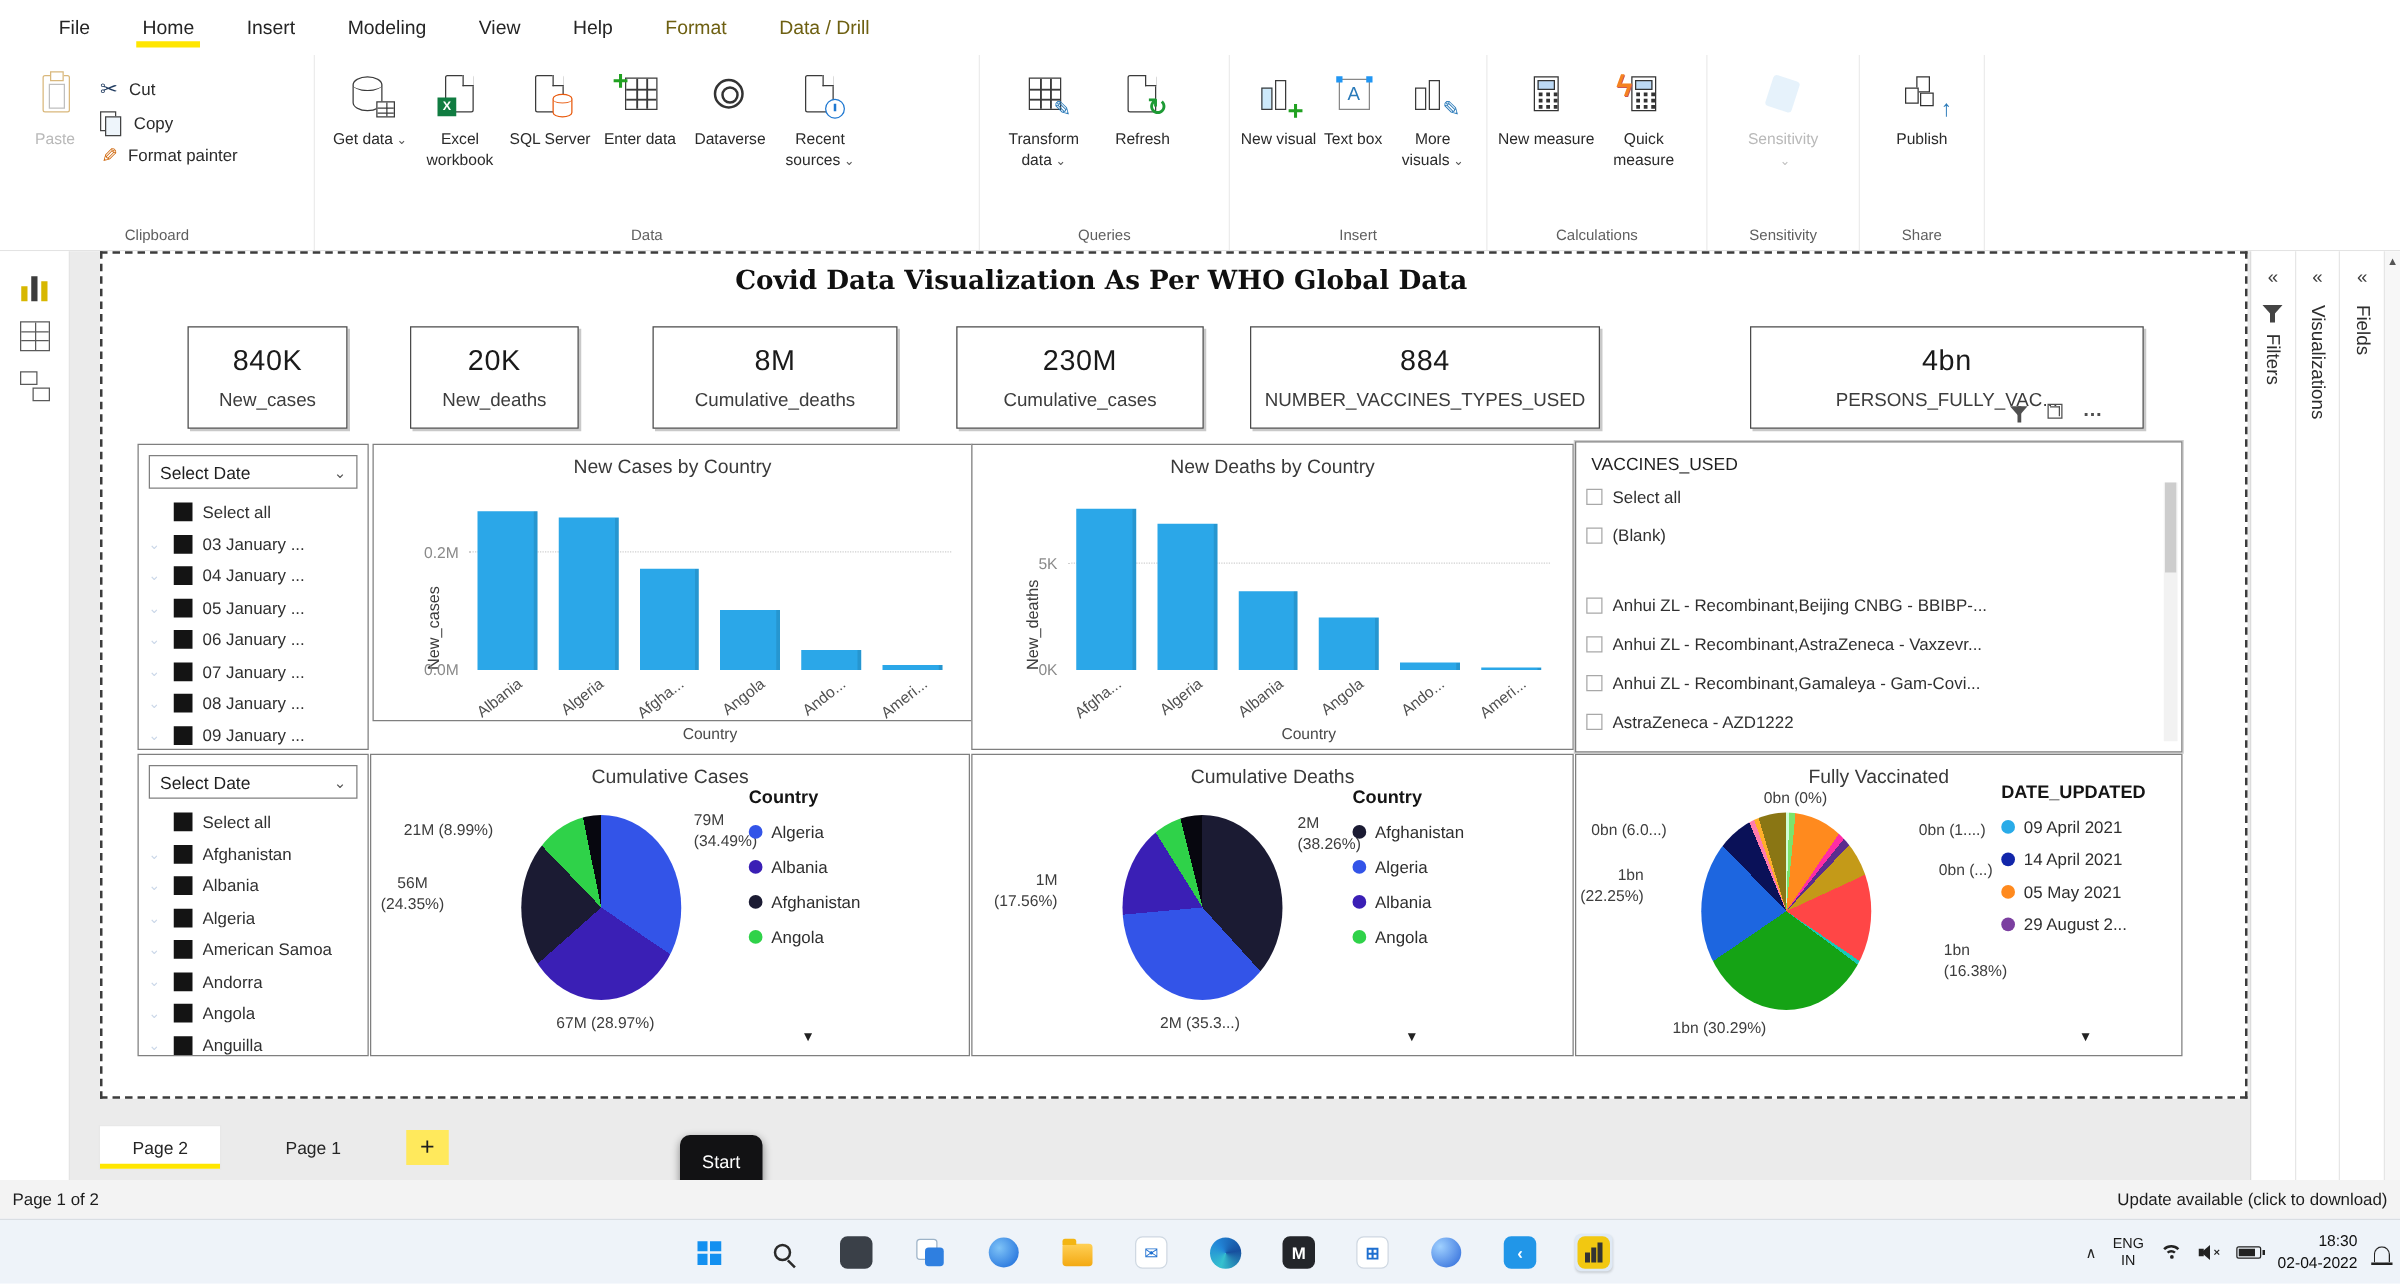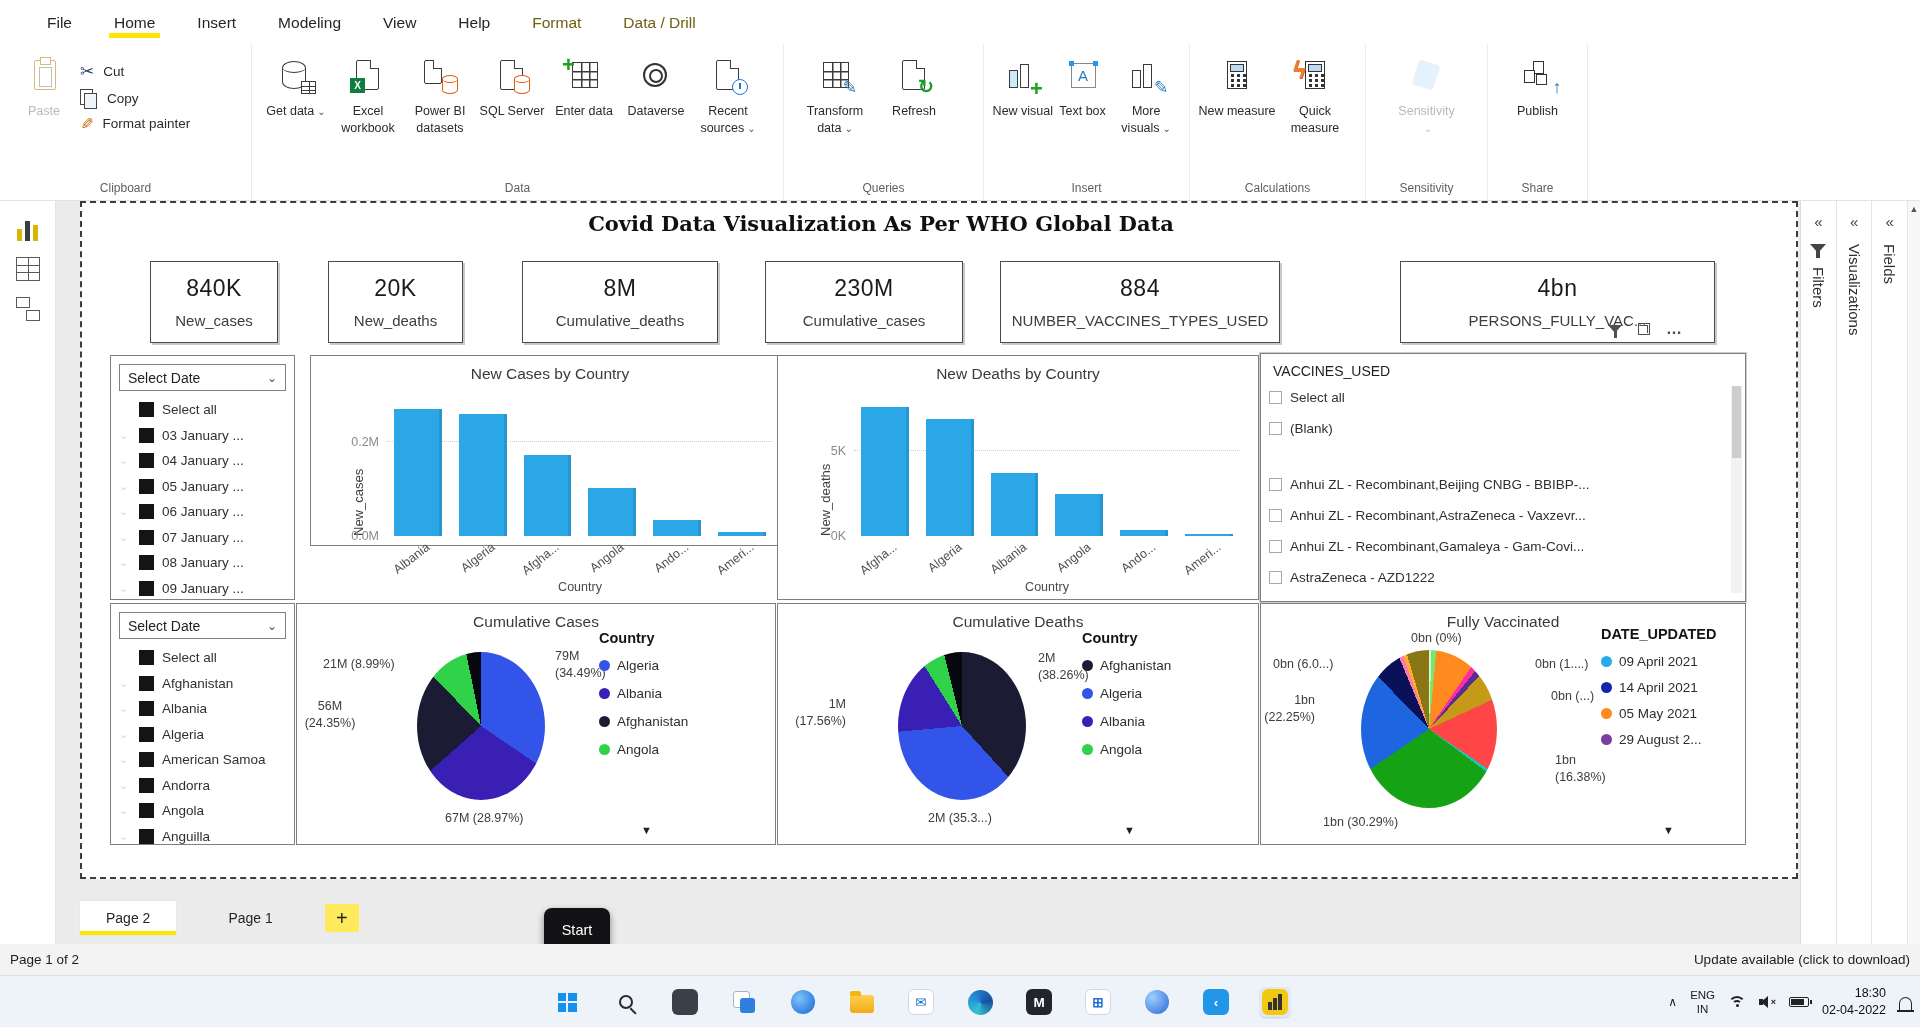--- a/index.html
+++ b/index.html
@@ -86,21 +86,21 @@
   .kpi .kl{font-size:15px;color:#3c3c3c;white-space:nowrap;overflow:hidden;max-width:96%}
   .hovicons{position:absolute;left:1526px;top:120px;display:flex;gap:16px;align-items:center;color:#4f4f4f}
   .hfunnel{width:0;height:0;border-left:7px solid transparent;border-right:7px solid transparent;border-top:8px solid #4f4f4f;position:relative}
   .hfunnel::after{content:"";position:absolute;left:-1.5px;top:-8px;width:3px;height:13px;background:#4f4f4f}
   .hexpand{width:12px;height:12px;border:1.6px solid #4f4f4f;position:relative}
   .hexpand::after{content:"";position:absolute;right:1px;top:1px;width:7px;height:7px;border-top:1.6px solid #4f4f4f;border-right:1.6px solid #4f4f4f}
   .hdots{font-size:16px;letter-spacing:1px;line-height:0;font-weight:bold}
 
   .visual{position:absolute;background:#fff;border:1px solid #7f7f7f}
   .v-slicer1{left:28px;top:152px;width:185px;height:245px}
-  .v-bar1{left:228px;top:152px;width:480px;height:191px}
+  .v-bar1{left:216px;top:152px;width:480px;height:222px}
   .v-bar2{left:695px;top:152px;width:482px;height:245px}
   .v-list{left:1178px;top:150px;width:486px;height:249px;box-shadow:0 0 0 1px #ccc}
   .v-slicer2{left:28px;top:400px;width:185px;height:242px}
   .v-pie1{left:214px;top:400px;width:480px;height:242px}
   .v-pie2{left:695px;top:400px;width:482px;height:242px}
   .v-pie3{left:1178px;top:400px;width:486px;height:242px}
 
   
   .sl-head{margin:8px 8px 6px;height:27px;border:1px solid #808080;display:flex;align-items:center;justify-content:space-between;padding:0 8px;font-size:14px;color:#1f1f1f;cursor:pointer}
   .sl-head .ddchev{font-size:12px;color:#555}
@@ -146,21 +146,21 @@
   .v-pie1 .co-3{left:148px;top:206px}
   .v-pie2 .co-0{left:4px;top:92px;width:64px;text-align:right}
   .v-pie2 .co-1{left:260px;top:46px}
   .v-pie2 .co-2{left:150px;top:206px}
   .v-pie3 .co-0{left:12px;top:52px}
   .v-pie3 .co-1{left:0px;top:88px;width:54px;text-align:right}
   .v-pie3 .co-2{left:150px;top:26px}
   .v-pie3 .co-3{left:274px;top:52px}
   .v-pie3 .co-4{left:290px;top:84px}
   .v-pie3 .co-5{left:294px;top:148px}
-  .v-pie3 .co-6{left:62px;top:210px}
+  .v-pie3 .co-6{left:77px;top:210px}
 
   
   .pagesbar{position:absolute;left:80px;top:895px;height:46px;display:flex;align-items:center;gap:26px}
   .ptab{padding:9px 26px;font-size:14px;color:#252525;cursor:pointer;position:relative}
   .ptab.active{box-shadow:inset 0 -4px 0 #FFE600,0 0 0 1px #e8e8e8;background:#fff}
   .addpage{width:34px;height:28px;background:#FFE95C;color:#1f1f1f;display:flex;align-items:center;justify-content:center;font-size:20px;cursor:pointer}
   .startbtn{position:absolute;left:544px;top:908px;width:66px;height:44px;background:#121214;color:#fff;border-radius:8px;display:flex;align-items:center;justify-content:center;font-size:14.5px;box-shadow:0 3px 7px rgba(0,0,0,.45);cursor:pointer}
   .statusbar{position:absolute;left:0;right:0;top:944px;height:31px;background:#f3f3f3;display:flex;align-items:center;justify-content:space-between;padding:0 10px;font-size:13.5px;color:#1c1c1c}
 
   
@@ -269,27 +269,20 @@
       </div>
       <div class="rbtn">
         <span class="icon">
             <span class="pg"></span>
             <span class="xlbox">X</span>
           </span>
         <span class="rlab">Excel workbook</span>
       </div>
       <div class="rbtn">
         <span class="icon">
-            <span class="pg" style="width:18px;height:24px;left:6px"></span>
-            <span class="ocyl"></span>
-          </span>
-        <span class="rlab">Power BI datasets</span>
-      </div>
-      <div class="rbtn">
-        <span class="icon">
             <span class="pg"></span>
             <span class="ocyl"></span>
           </span>
         <span class="rlab">SQL Server</span>
       </div>
       <div class="rbtn">
         <span class="icon">
             <span class="grid22"></span>
             <span class="plus-g">+</span>
           </span>

